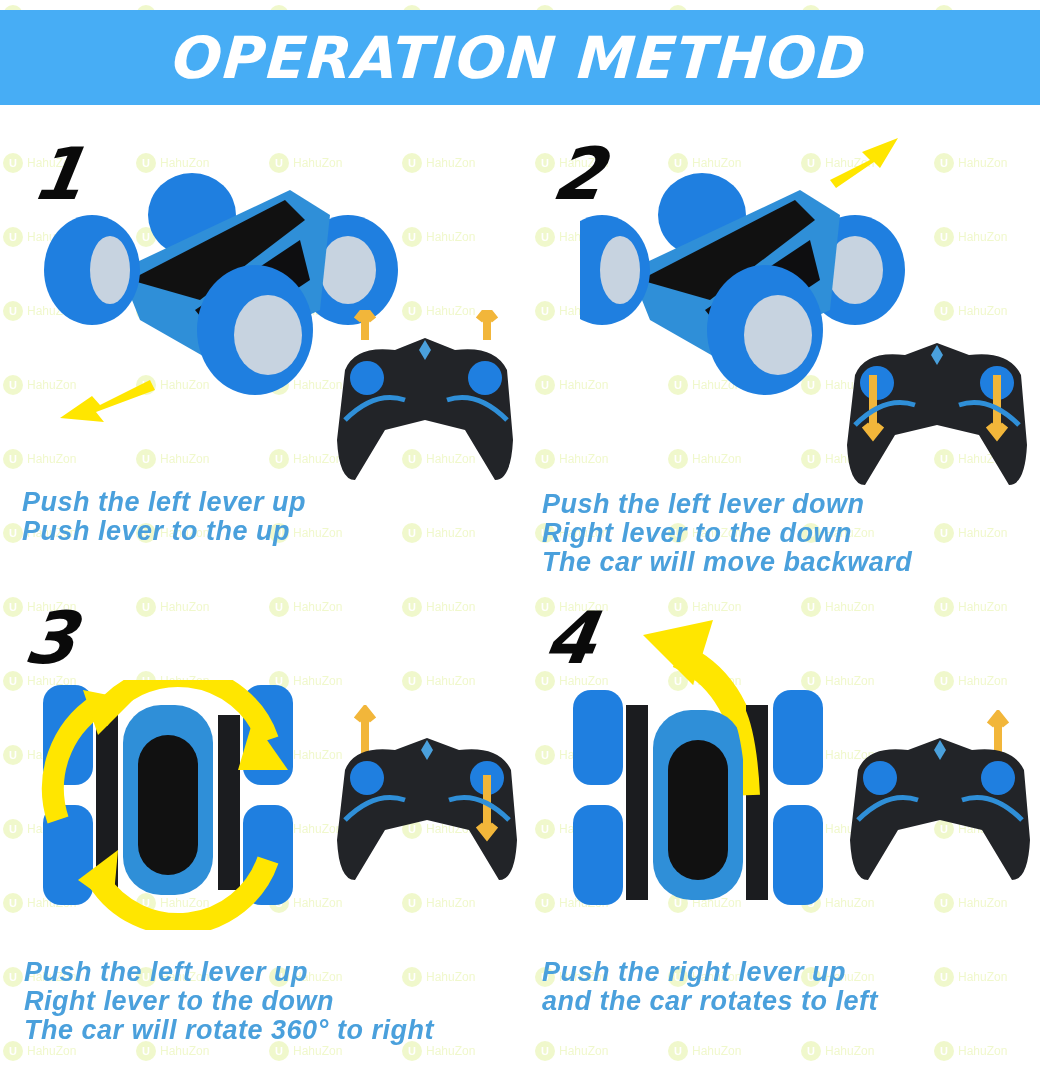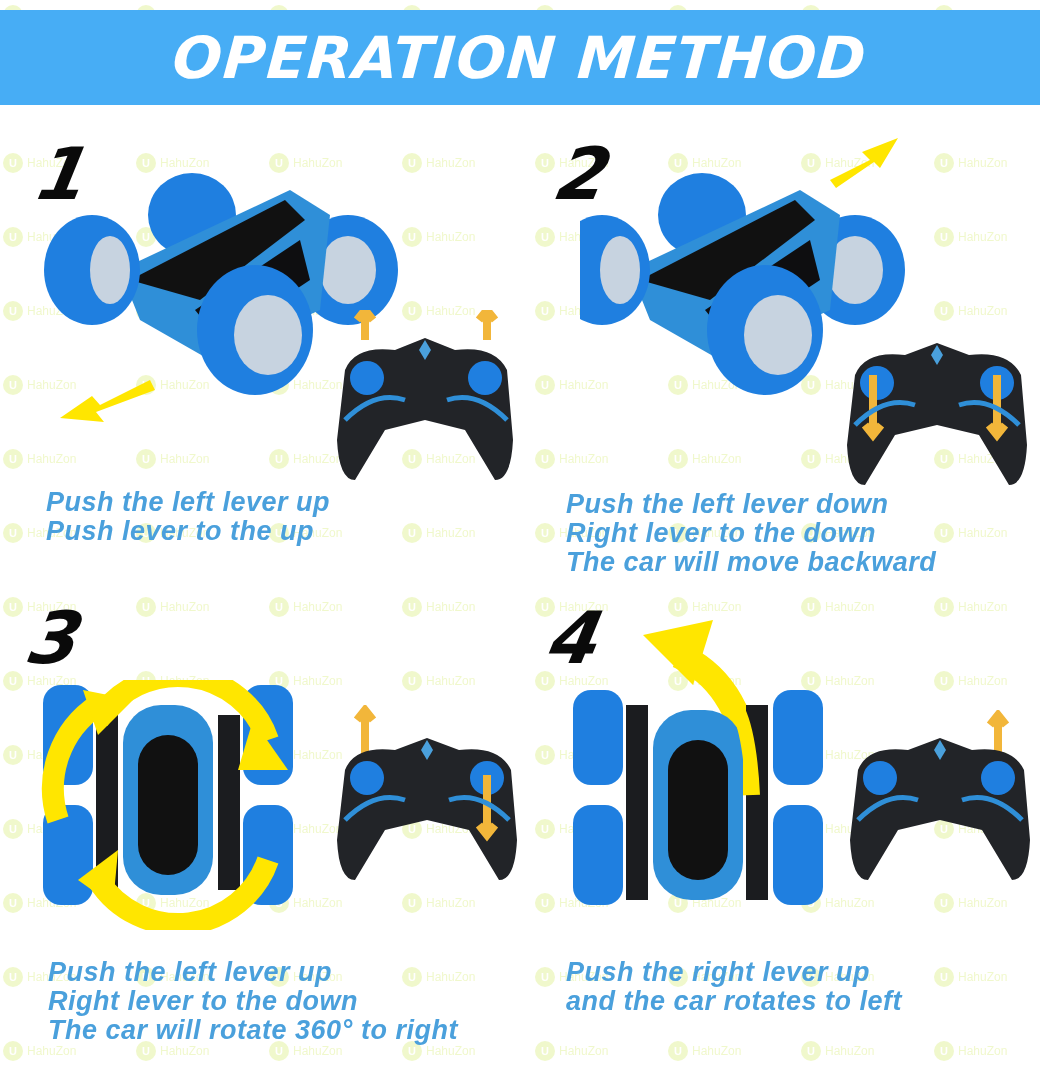--- a/index.html
+++ b/index.html
@@ -22,21 +22,21 @@
 
   .step { position: absolute; width: 520px; height: 480px; }
   .step-num {
     position: absolute; font-family: "DejaVu Sans", sans-serif; font-weight: bold; font-style: italic;
     font-size: 72px; color: #0a0a0a; line-height: 1; transform: skewX(-12deg);
   }
   .caption {
     position: absolute; color: #4aa0dc; font-style: italic; font-weight: bold; font-size: 27px; line-height: 29px;
     font-family: "Liberation Sans", sans-serif; letter-spacing: 0.5px;
   }
-  .caption div { white-space: nowrap; margin-left: 24px; }
+  .caption div { white-space: nowrap; }
   .art { position: absolute; }
 </style>
 </head>
 <body>
 
 <div class="watermark-layer" id="wm-layer">
     <div class="wm" style="left: 3px; top: 5px;">
       <span class="dot">U</span>
       <span>HahuZon</span>
     </div>

